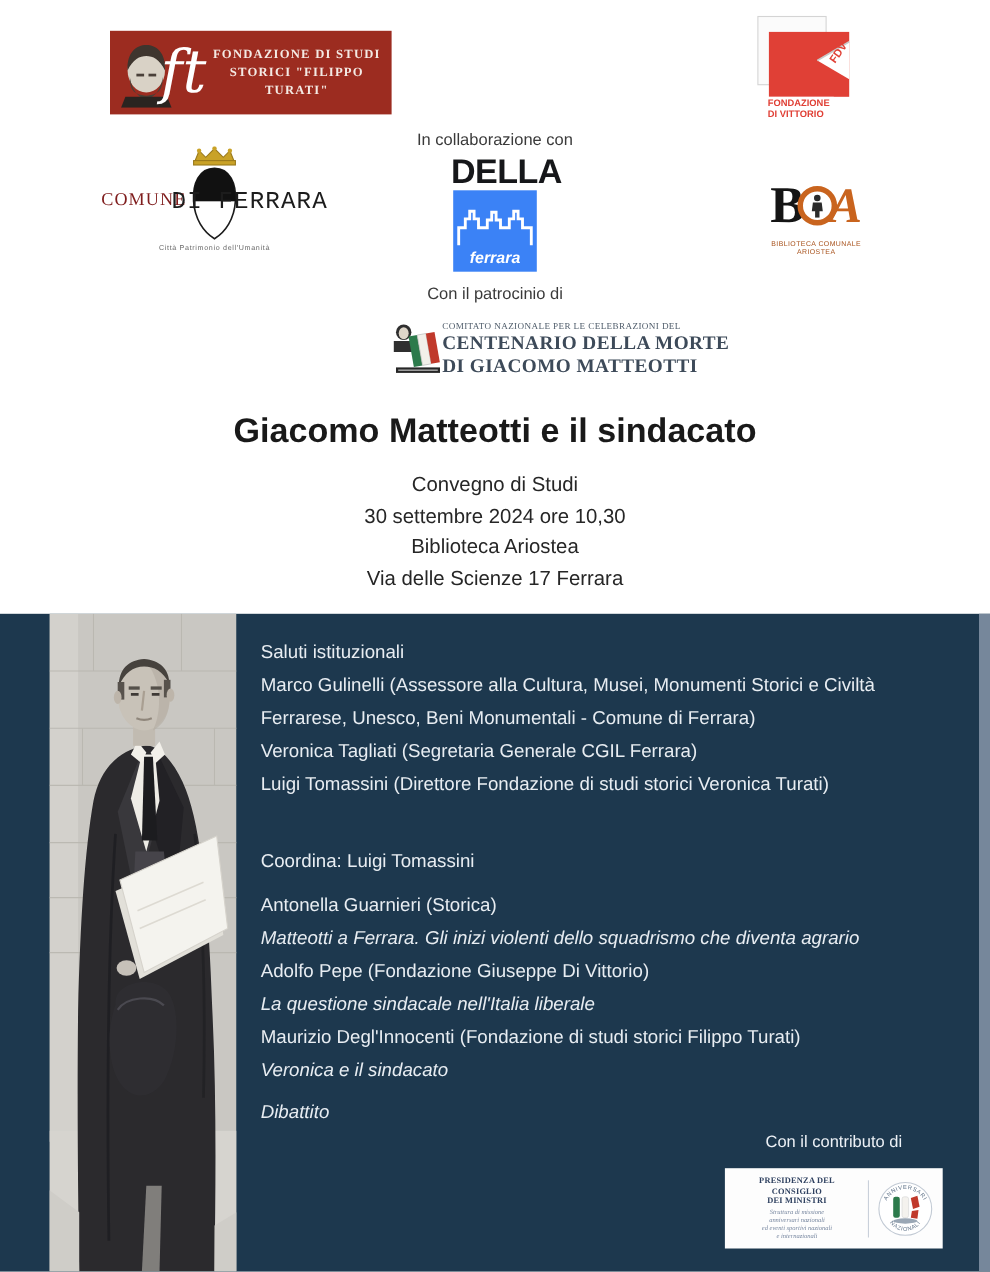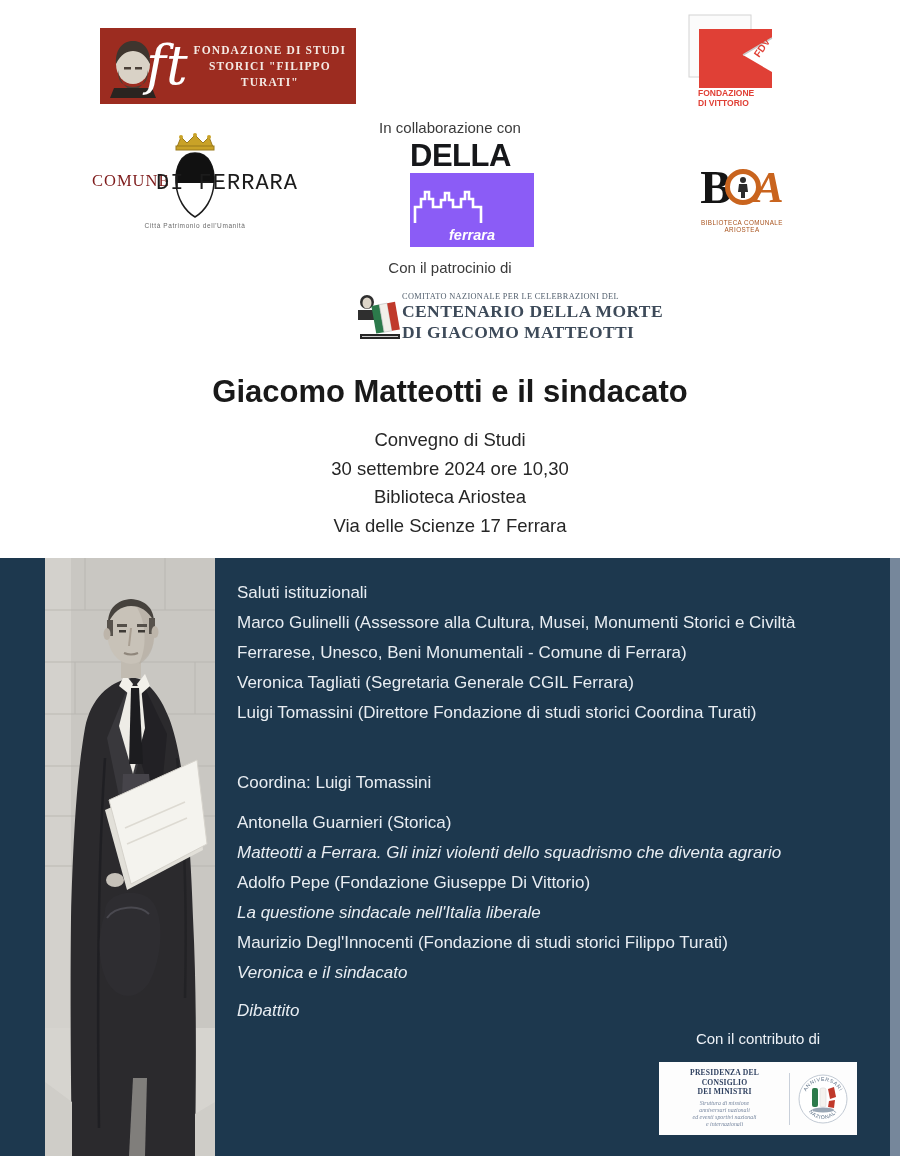--- a/index.html
+++ b/index.html
@@ -26,21 +26,21 @@
   .comune-shield{position:absolute;left:71px;top:0;}
   .comune-left{position:absolute;left:0;top:38px;font-family:Liberation Serif, serif;
     font-size:16.5px;letter-spacing:1px;color:#7f1d1d;}
   .comune-right{position:absolute;right:0;top:38px;font-family:Liberation Mono, monospace;
     font-size:22px;letter-spacing:1px;color:#1c1c1c;}
   .comune-caption{position:absolute;left:0;right:0;bottom:0;text-align:center;
     font-size:6.5px;letter-spacing:.6px;color:#6a6a6a;}
 
   .cgil{left:410px;top:141px;width:80px;text-align:center;}
   .cgil-wordmark{font-weight:bold;font-size:31px;line-height:30px;letter-spacing:-.5px;color:#16171a;}
-  .cgil-box{width:76px;height:74px;background:#8b5cf6;margin:2px auto 0;position:relative;padding-left:48px;}
+  .cgil-box{width:76px;height:74px;background:#3b82f6;margin:2px auto 0;position:relative;}
   .cgil-city{position:absolute;left:0;right:0;bottom:4px;color:#fff;
     font-style:italic;font-size:14.5px;font-weight:bold;}
 
   .bca{left:684px;top:158px;width:116px;}
   .bca-row{display:flex;align-items:center;justify-content:center;height:58px;}
   .bca-b{font-family:"Liberation Serif",serif;font-weight:bold;font-size:47px;color:#141414;line-height:50px;}
   .bca-ring{width:36px;height:36px;border:5px solid #c9641e;border-radius:50%;
     margin:0 -7px;box-sizing:border-box;position:relative;z-index:1;
     display:flex;align-items:center;justify-content:center;background:transparent;}
   .bca-a{font-family:"Liberation Serif",serif;font-weight:bold;font-style:italic;
@@ -237,21 +237,21 @@
     <polygon points="88,520 102,520 100,598 84,598" fill="#8f8d89" opacity="0.85"></polygon>
     <polygon points="27,598 27,544 0,524 0,598" fill="#cfcdc8"></polygon>
     <polygon points="150,598 150,556 170,544 170,598" fill="#cfcdc8"></polygon>
   </svg>
 
   <div class="program">
       <div class="program-line">Saluti istituzionali</div>
       <div class="program-line">Marco Gulinelli (Assessore alla Cultura, Musei, Monumenti Storici e Civiltà</div>
       <div class="program-line">Ferrarese, Unesco, Beni Monumentali - Comune di Ferrara)</div>
       <div class="program-line">Veronica Tagliati (Segretaria Generale CGIL Ferrara)</div>
-      <div class="program-line">Luigi Tomassini (Direttore Fondazione di studi storici Coordina Turati)</div>
+      <div class="program-line">Luigi Tomassini (Direttore Fondazione di studi storici Veronica Turati)</div>
       <div class="gap" style="height: 40px;"></div>
       <div class="program-line">Coordina: Luigi Tomassini</div>
       <div class="gap" style="height: 10px;"></div>
       <div class="program-line">Antonella Guarnieri (Storica)</div>
       <div class="program-line italic">Matteotti a Ferrara. Gli inizi violenti dello squadrismo che diventa agrario</div>
       <div class="program-line">Adolfo Pepe (Fondazione Giuseppe Di Vittorio)</div>
       <div class="program-line italic">La questione sindacale nell'Italia liberale</div>
       <div class="program-line">Maurizio Degl'Innocenti (Fondazione di studi storici Filippo Turati)</div>
       <div class="program-line italic">Veronica e il sindacato</div>
       <div class="gap" style="height: 8px;"></div>

